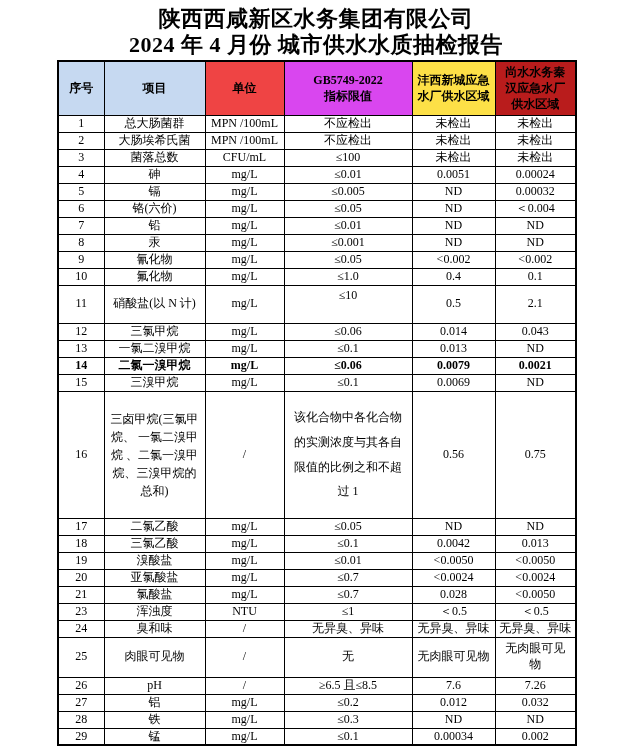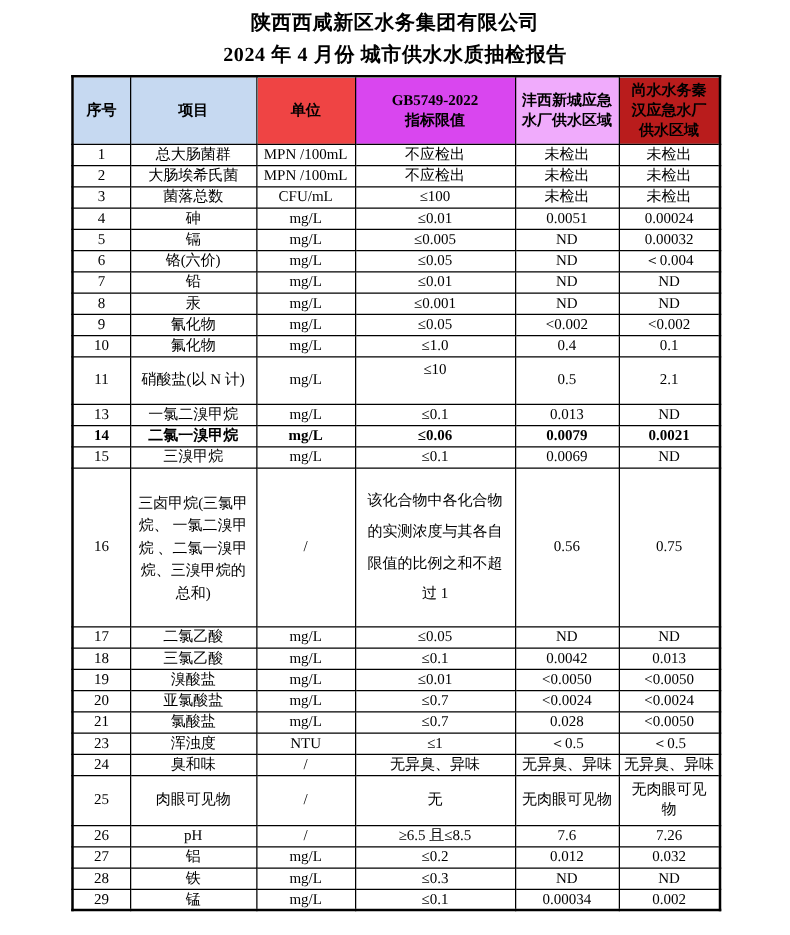--- a/index.html
+++ b/index.html
@@ -9,21 +9,21 @@
     width: 632px;
     height: 748px;
     overflow: hidden;
     font-family: "Liberation Serif", "DejaVu Serif", serif;
     color: #000000;
   }
   .title-block {
     text-align: center;
     padding-top: 6px;
     font-weight: bold;
-    font-size: 16px;
+    font-size: 22px;
     line-height: 26px;
     letter-spacing: 0.5px;
   }
   table.report {
     border-collapse: collapse;
     table-layout: fixed;
     width: 518px;
     margin: 2px 0 0 57px;
     border: 2px solid #000000;
   }
@@ -66,21 +66,21 @@
     <col style="width:83px">
     <col style="width:81px">
   </colgroup>
   <thead>
     <tr>
       <th style="background: rgb(198, 217, 241);">序号</th>
       <th style="background: rgb(198, 217, 241);">项目</th>
       <th style="background: #ef4444;">单位</th>
       <th style="background: #d946ef;">GB5749-2022
 指标限值</th>
-      <th style="background: #f0abfc; text-align: center;">沣西新城应急
+      <th style="background: #fde047; text-align: center;">沣西新城应急
 水厂供水区域</th>
       <th style="background: #b91c1c;">尚水水务秦
 汉应急水厂
 供水区域</th>
     </tr>
   </thead>
   <tbody>
       <tr style="height: 17px;">
         <td>1</td>
         <td>总大肠菌群</td>
@@ -163,20 +163,28 @@
       </tr>
       <tr style="height: 38px; padding-left: 26px;">
         <td>11</td>
         <td>硝酸盐(以 N 计)</td>
         <td>mg/L</td>
         <td class="top-align">≤10</td>
         <td>0.5</td>
         <td>2.1</td>
       </tr>
       <tr style="height: 17px;">
+        <td>12</td>
+        <td>三氯甲烷</td>
+        <td>mg/L</td>
+        <td>≤0.06</td>
+        <td>0.014</td>
+        <td>0.043</td>
+      </tr>
+      <tr style="height: 17px;">
         <td>13</td>
         <td>一氯二溴甲烷</td>
         <td>mg/L</td>
         <td>≤0.1</td>
         <td>0.013</td>
         <td>ND</td>
       </tr>
       <tr style="height: 17px; font-weight: bold;">
         <td>14</td>
         <td>二氯一溴甲烷</td>

